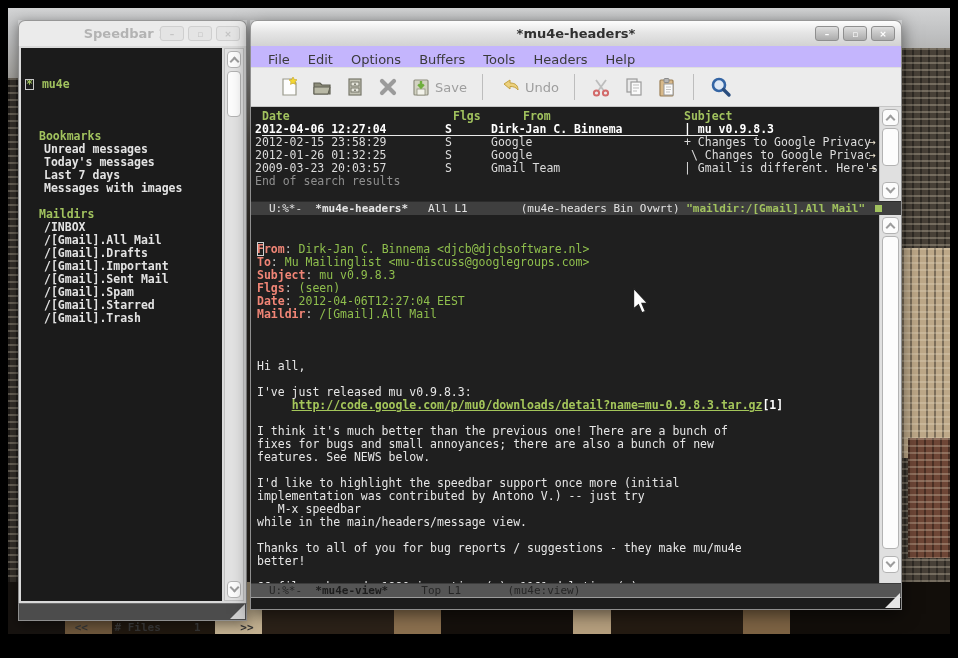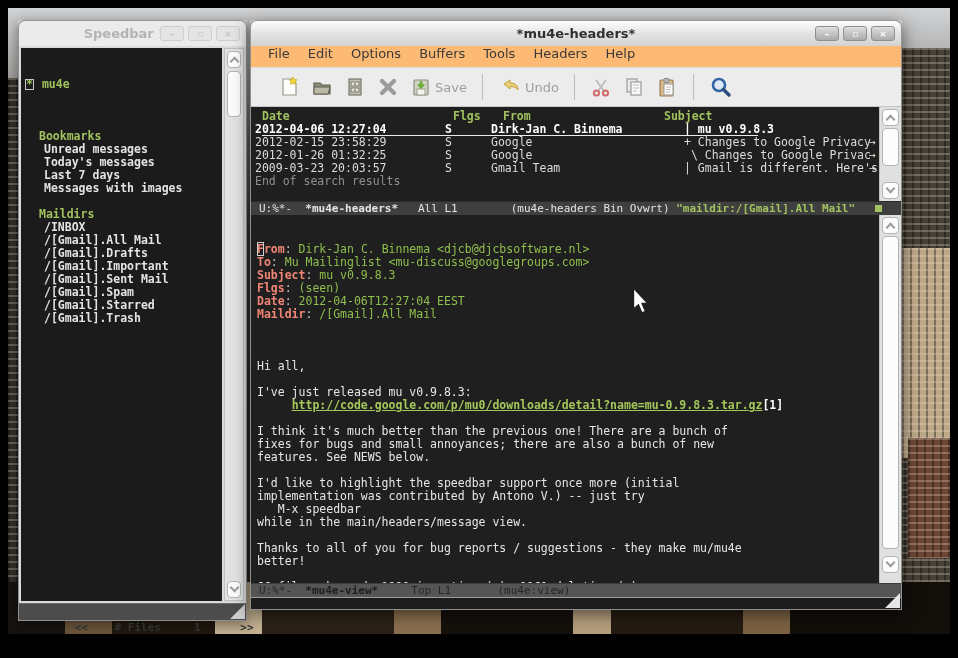--- a/index.html
+++ b/index.html
@@ -60,42 +60,42 @@
   .sb-scroll { width:20px; margin-left:2px; background:#e2e2e2; border:1px solid #c0c0c0; position:relative; }
   .sb-modeline { position:absolute; left:0; right:0; bottom:0; height:18px; background:#4c4c4c;
     border:1px solid #8f8f8f; border-top:1px solid #6f6f6f; color:#313131;
     font:bold 11px/16px "DejaVu Sans Mono",monospace; padding-left:16px; white-space:pre; }
 
   
   .emacs-win { position:absolute; left:250px; top:20px; width:652px; height:590px;
     box-shadow:0 4px 16px rgba(0,0,0,.55); }
   .em-frame { position:absolute; top:26px; left:0; right:0; bottom:0; border:1px solid #8f8f8f;
     border-top:0; background:#ececec; display:flex; flex-direction:column; }
-  .em-menubar { height:22px; background:#fdba74; display:flex; align-items:flex-start;
+  .em-menubar { height:22px; background:#c4b5fd; display:flex; align-items:flex-end;
     padding-left:8px; font-size:13px; color:#3a3a3a; border-bottom:1px solid #dedede; flex:none; }
   .em-menubar span { padding:0 9px; cursor:default; }
   .em-toolbar { height:39px; background:#ececec; border-bottom:1px solid #c6c6c6;
     display:flex; align-items:center; padding-left:27px; gap:11px; flex:none; }
   .tbtn { display:flex; align-items:center; gap:3px; cursor:pointer; }
   .tlabel { font-size:13px; color:#9e9e9e; }
   .tsep { width:1px; height:26px; background:#bdbdbd; margin:0 4px; }
 
   .hdr-pane { height:94px; background:#1f1f1f; display:flex; flex:none; }
   .hdr-content { flex:1; font:11.5px/13px "DejaVu Sans Mono",monospace; padding-top:3px; overflow:hidden; }
   .hcols { display:flex; color:#a1c25e; font-weight:bold; padding-left:11px; white-space:pre; }
-  .hc-date { width:191px; } .hc-flags { width:50px; } .hc-from { width:161px; }
+  .hc-date { width:191px; } .hc-flags { width:50px; } .hc-from { width:161px;margin-left:20px; }
   .hrow { display:flex; color:#dcdcdc; padding-left:4px; position:relative; white-space:pre; cursor:pointer; }
   .hd { width:186px; } .hf { width:50px; text-indent:4px; } .hfrom { width:161px; }
   .hsub { flex:1;margin-left:32px; }
   .hrow .trunc { position:absolute; right:3px; color:#f3ead6; }
   .hrow.selected { color:#ffffff; font-weight:bold; }
   .hrow.selected::after { content:""; position:absolute; left:11px; bottom:0; width:496px; height:1px; background:#eaeaea; }
   .hend { color:#8f8f8f; padding-left:4px; white-space:pre; }
 
-  .modeline { height:14px; font:11px/14px "DejaVu Sans Mono",monospace; padding-left:8px;
+  .modeline { height:14px; font:11px/14px "DejaVu Sans Mono",monospace; padding-left:18px;
     white-space:pre; position:relative; flex:none; overflow:hidden; }
   .modeline.hdr { background:#3f3f3f; color:#e4e4e4; border-top:1px solid #2b2b2b; }
   .modeline.view { background:#555555; color:#262626; border-top:1px solid #3c3c3c; }
   .mseg.b { font-weight:bold; }
   .mseg.g { color:#a1c25e; }
   .modeline.view .mseg.b { color:#1d1d1d; }
   .ml-dot { position:absolute; right:19px; top:3px; width:7px; height:7px; background:#a1c25e; }
 
   .view-pane { flex:1; background:#1f1f1f; display:flex; overflow:hidden; }
   .view-content { flex:1; font:11.5px/13px "DejaVu Sans Mono",monospace; padding:2px 0 0 6px;

